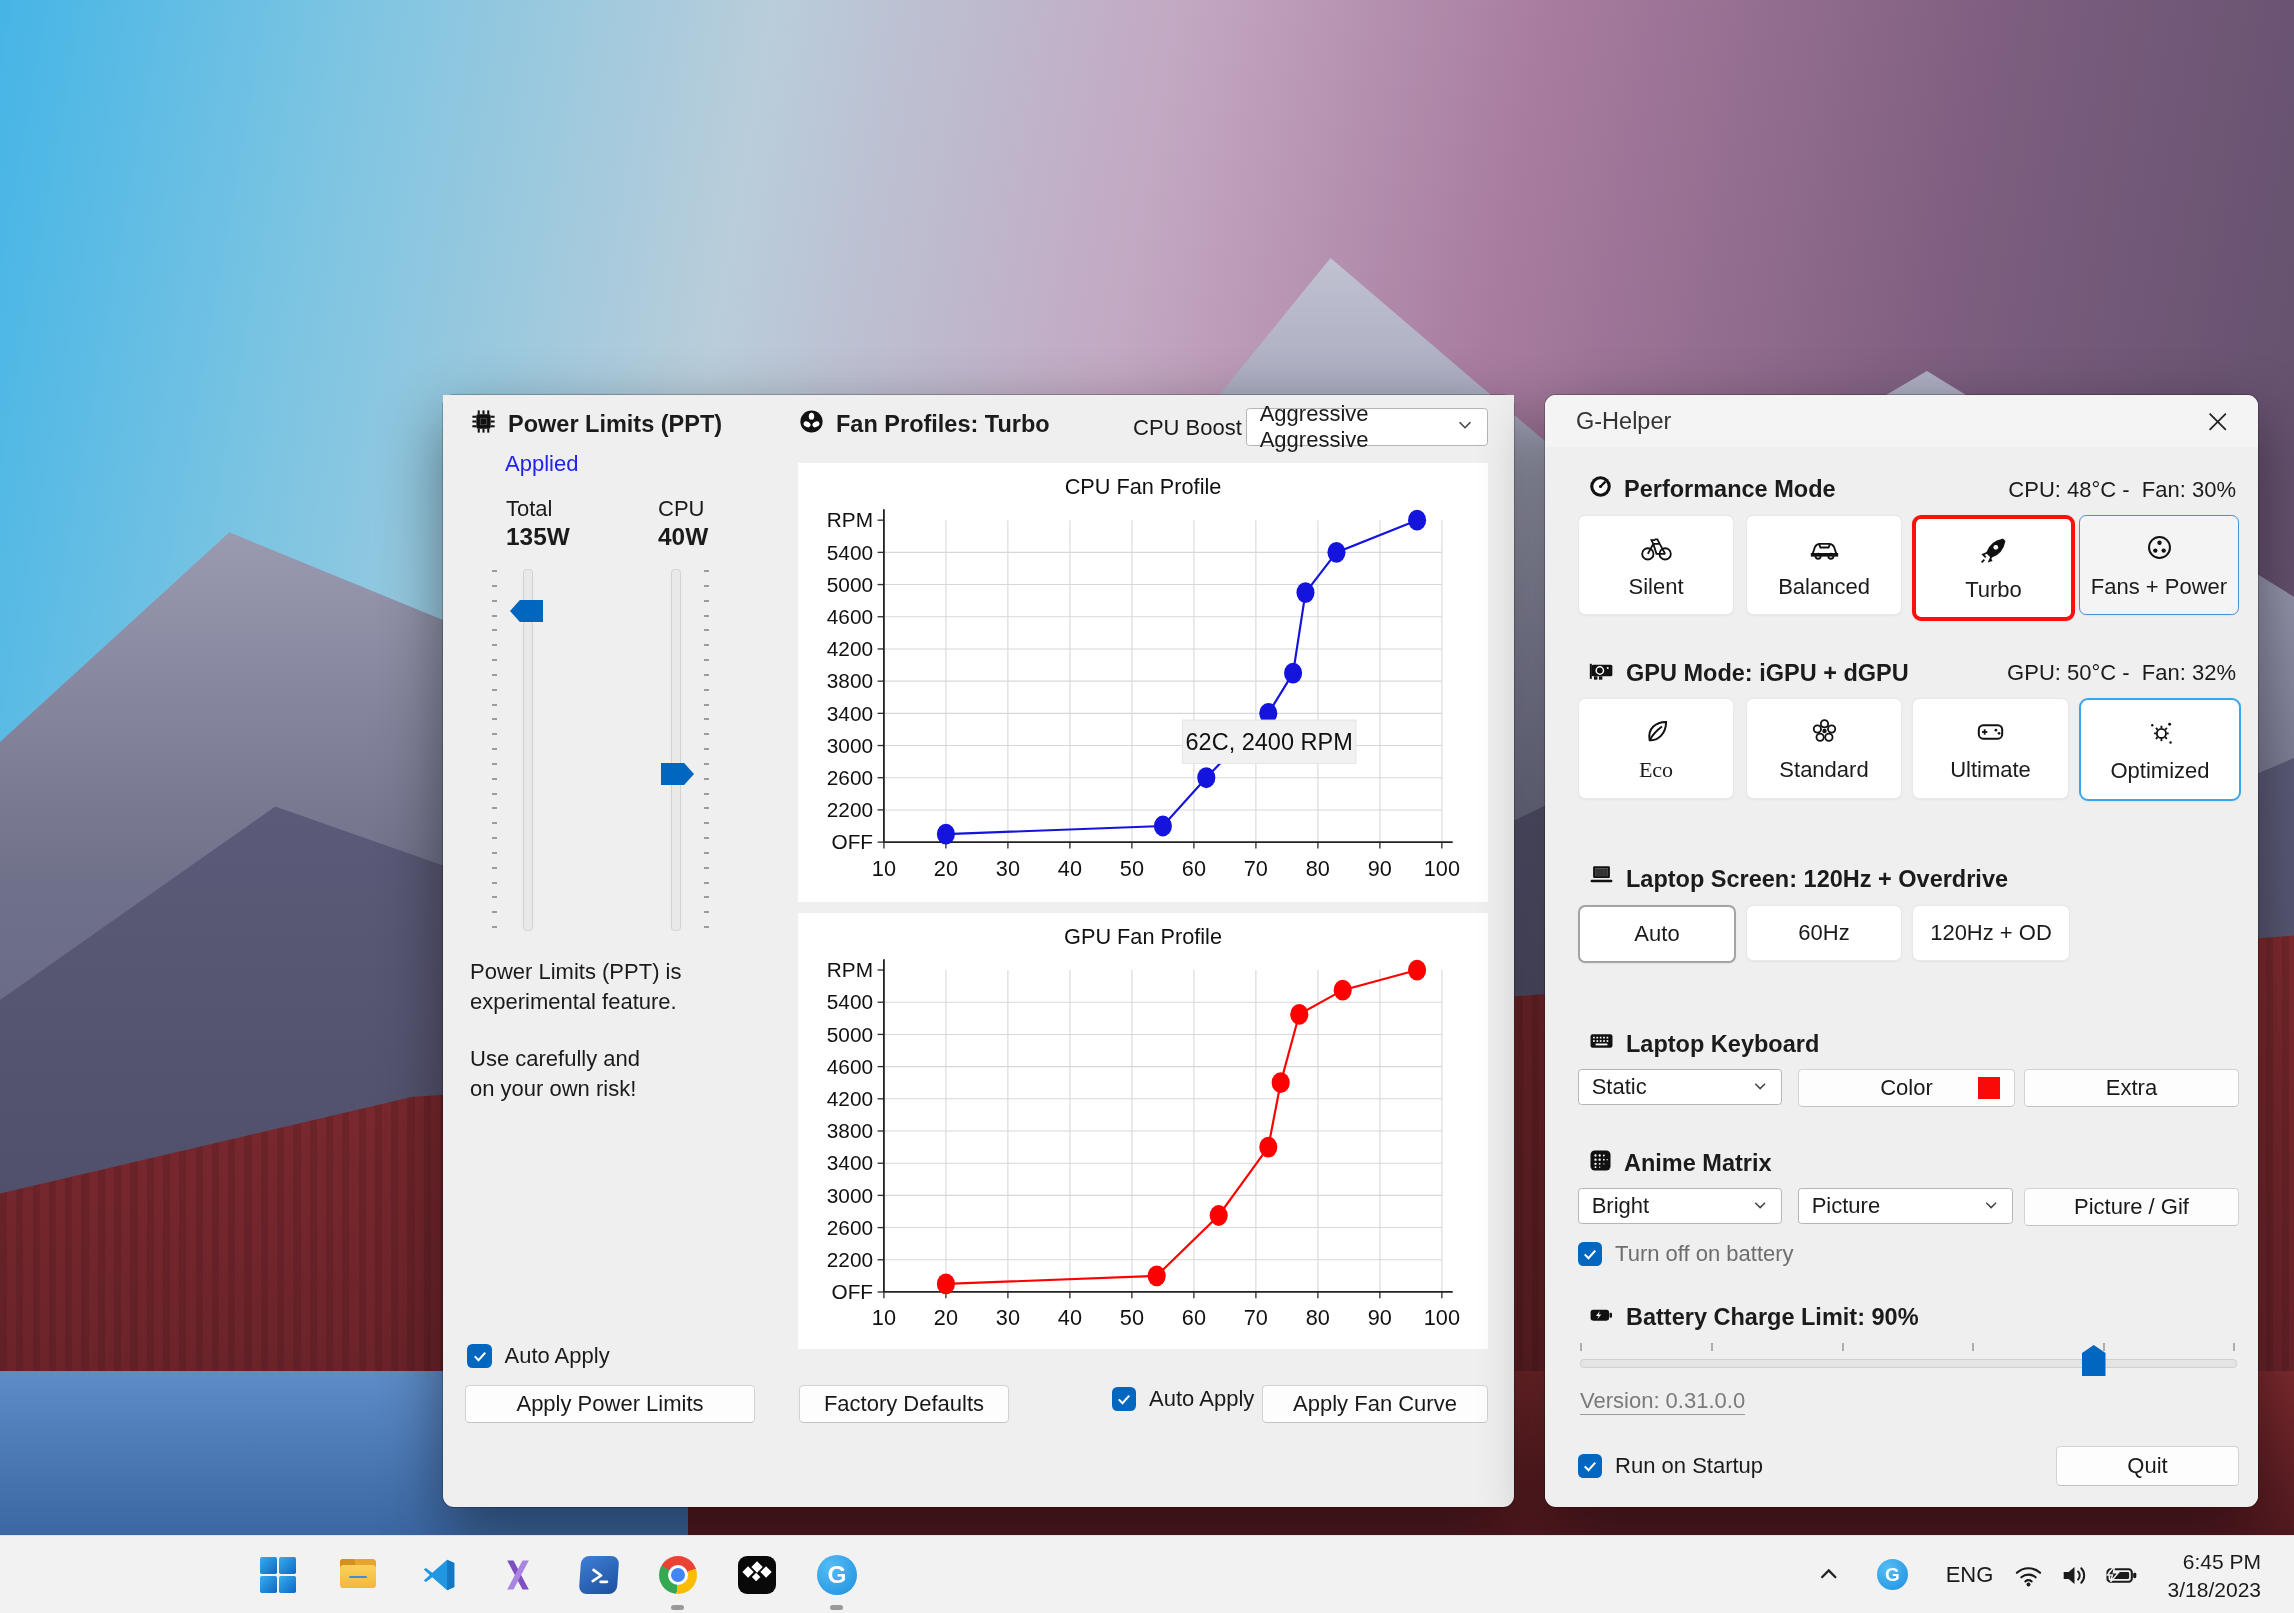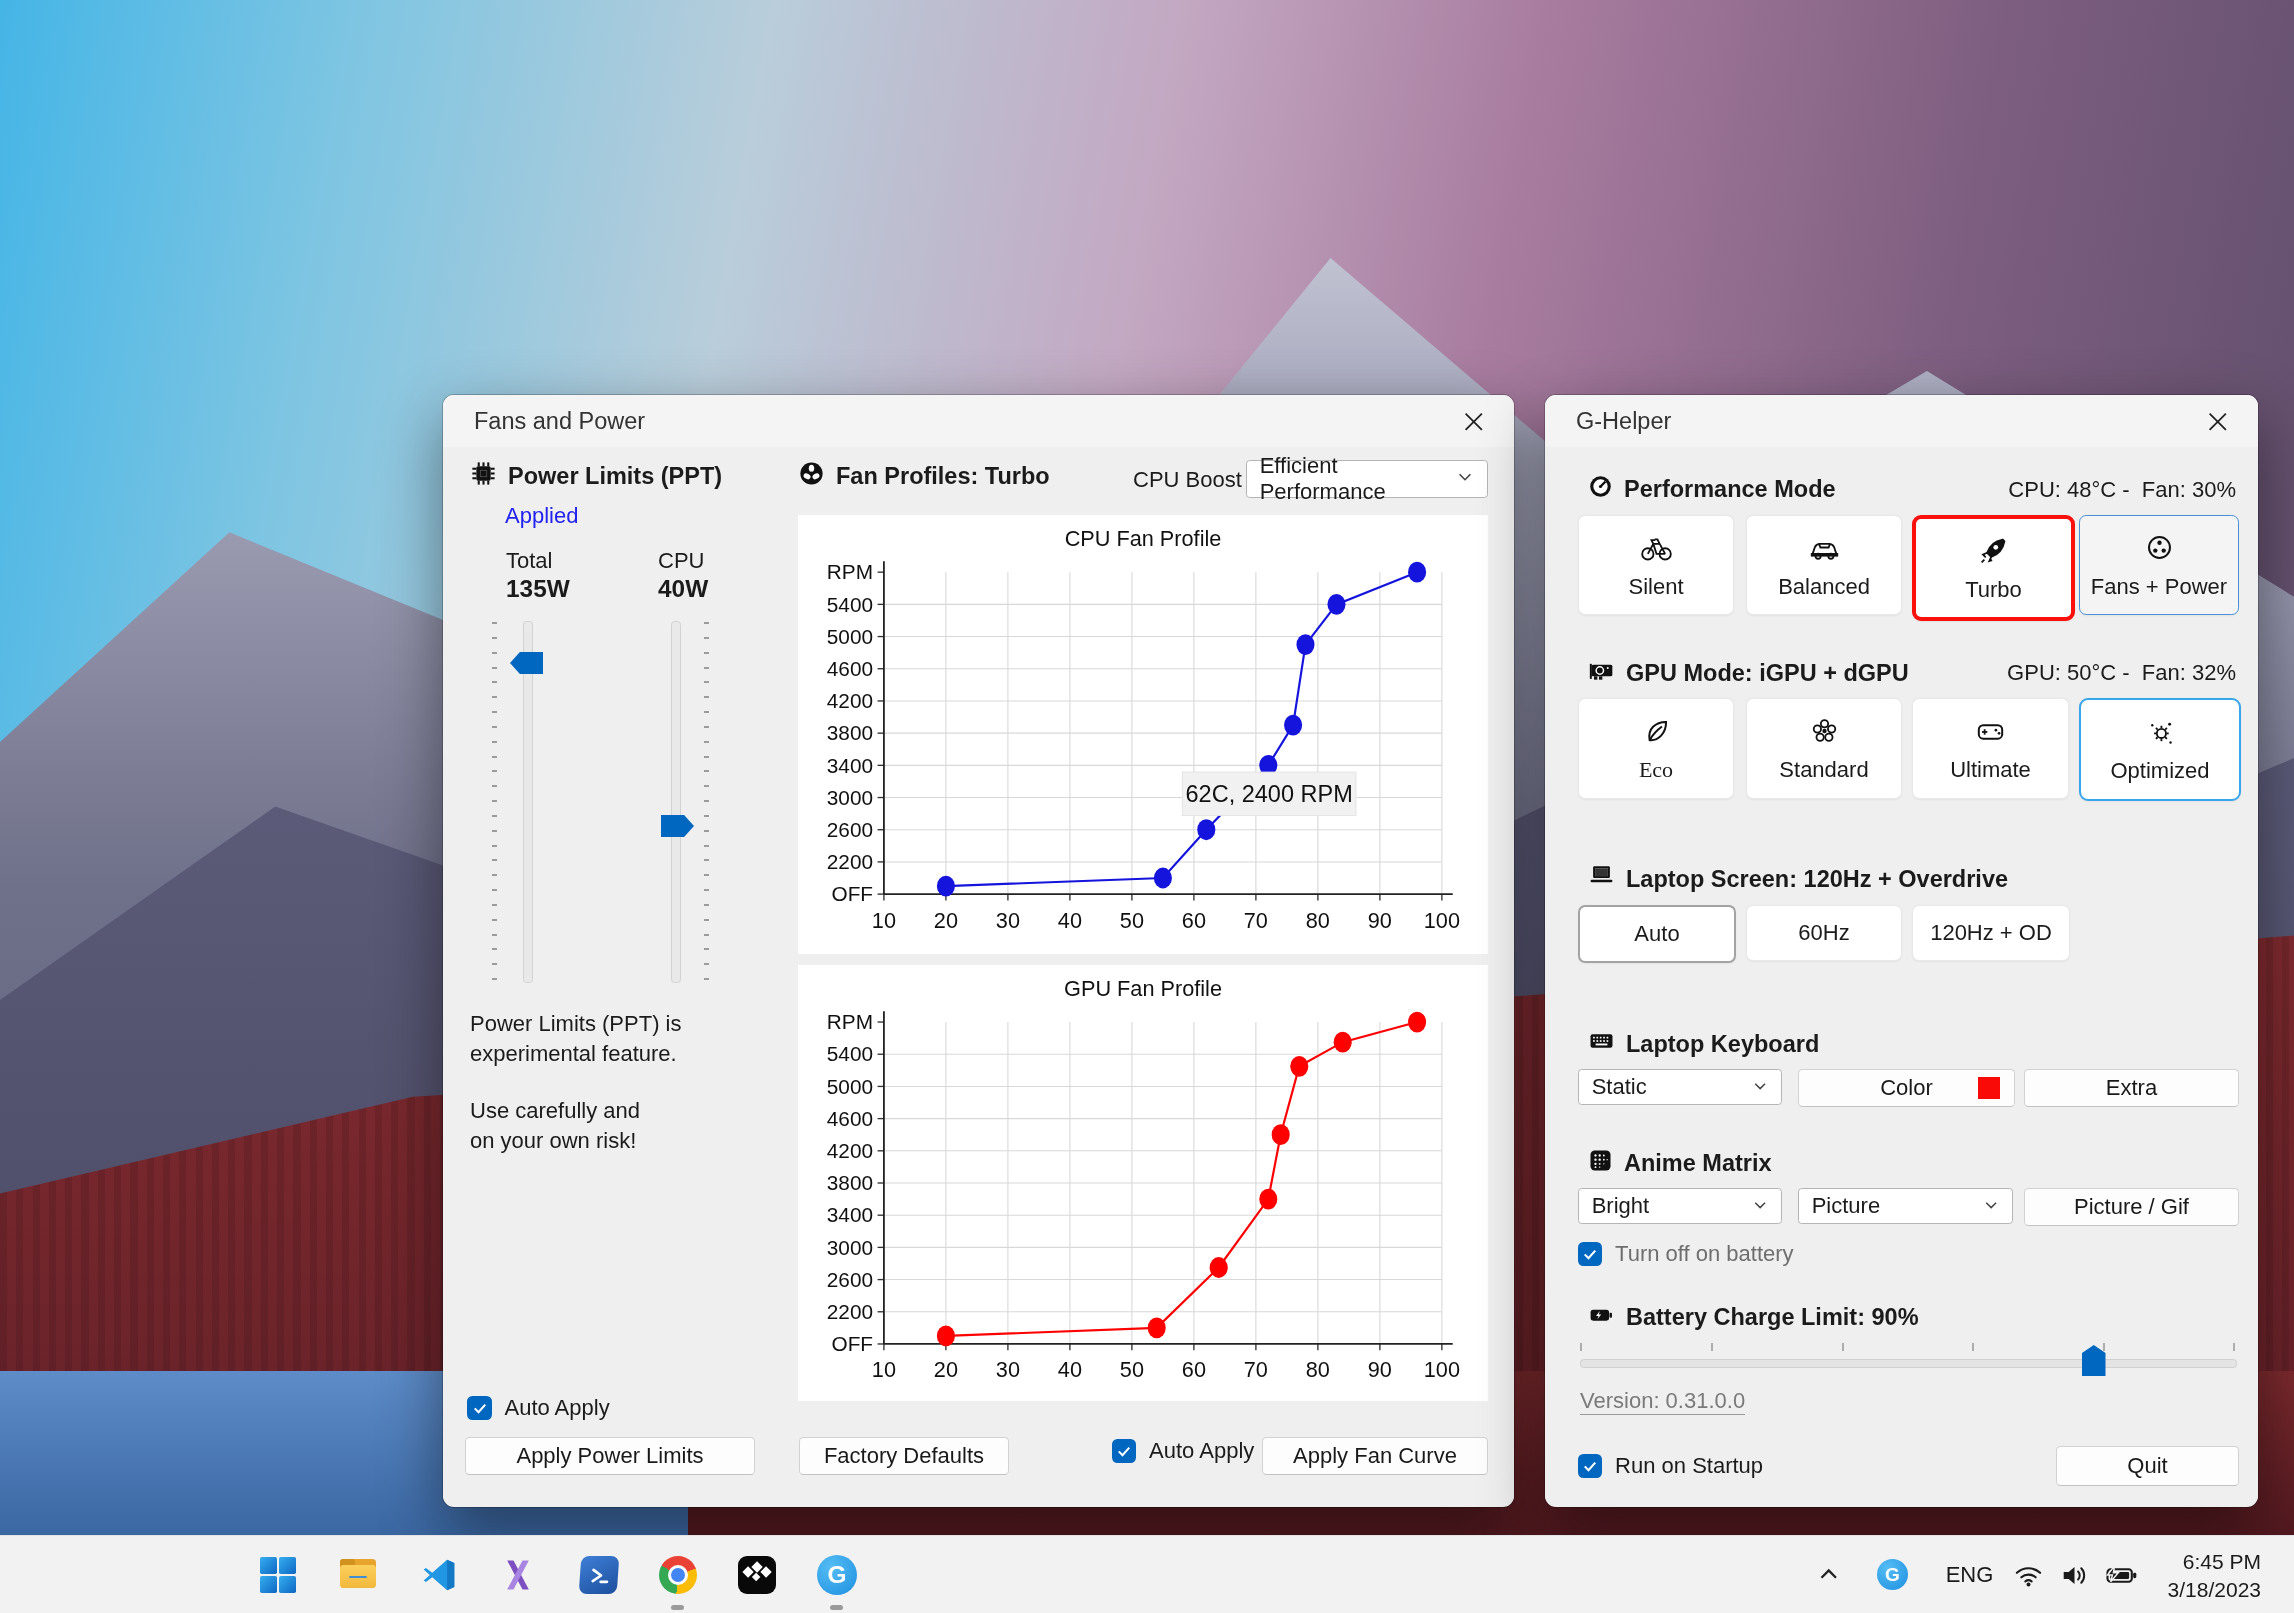--- a/index.html
+++ b/index.html
@@ -89,29 +89,20 @@
   <div class="wp">
     <div class="sky"></div>
     <div class="mtn-far"></div>
     <div class="mtn-mid"></div>
     <div class="forest"></div>
     <div class="lake"></div>
     <div class="lake-reflect"></div>
   </div>
 
   <section class="win" id="fans-window">
-    <div class="titlebar">
-      <span>Fans and Power</span>
-      <span class="close-btn">
-        <svg width="23.5" height="23.5" viewBox="0 0 26 26">
-            <line x1="4" y1="4" x2="22" y2="22" stroke="#222" stroke-width="2"></line>
-            <line x1="22" y1="4" x2="4" y2="22" stroke="#222" stroke-width="2"></line>
-          </svg>
-      </span>
-    </div>
     <div class="win-body">
 
       <div class="abs hdr" style="left:27px;top:12.7px;">
         <span>
           <svg width="27" height="27" viewBox="0 0 34 34">
               <rect x="8" y="8" width="18" height="18" rx="2" fill="#111"></rect>
               <g stroke="#111" stroke-width="2.6">
                 <line x1="11" y1="3" x2="11" y2="8"></line>
                 <line x1="17" y1="3" x2="17" y2="8"></line>
                 <line x1="23" y1="3" x2="23" y2="8"></line>
@@ -222,21 +213,21 @@
               <ellipse cx="17" cy="10.5" rx="3.4" ry="4.6" fill="#fff"></ellipse>
               <ellipse cx="11.4" cy="20.5" rx="3.4" ry="4.6" fill="#fff" transform="rotate(120 11.4 20.5)"></ellipse>
               <ellipse cx="22.6" cy="20.5" rx="3.4" ry="4.6" fill="#fff" transform="rotate(-120 22.6 20.5)"></ellipse>
               <circle cx="17" cy="17" r="2.6" fill="#111"></circle>
             </svg>
         </span>
         <span>Fan Profiles: Turbo</span>
       </div>
       <div class="abs biglabel" style="left:690px;top:20px;">CPU Boost</div>
       <div class="abs select" style="left:803px;top:12.7px;width:242px;height:38px;box-sizing:border-box;">
-        <span>Efficient Performance</span>
+        <span>Aggressive Aggressive</span>
         <span><svg width="18" height="18" viewBox="0 0 20 20">
               <polyline points="4,7 10,13 16,7" fill="none" stroke="#444" stroke-width="1.8"></polyline>
             </svg></span>
       </div>
 
       <div class="chart-panel" style="left:355px;top:68px;width:690px;height:439px;">
         <svg id="cpu-chart" viewBox="0 0 763 485">
             <text x="381.5" y="34" text-anchor="middle" font-size="24" fill="#111">CPU Fan Profile</text>
             <line x1="88" y1="63" x2="95" y2="63" stroke="#333" stroke-width="1.5"></line>
             <text x="83" y="71" text-anchor="end" font-size="23" fill="#111">RPM</text>

